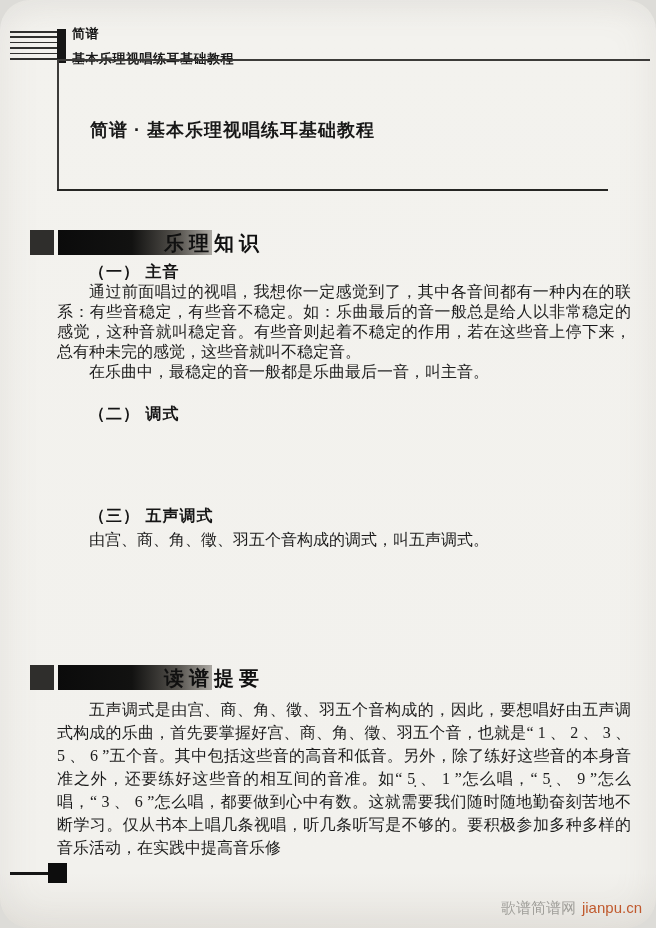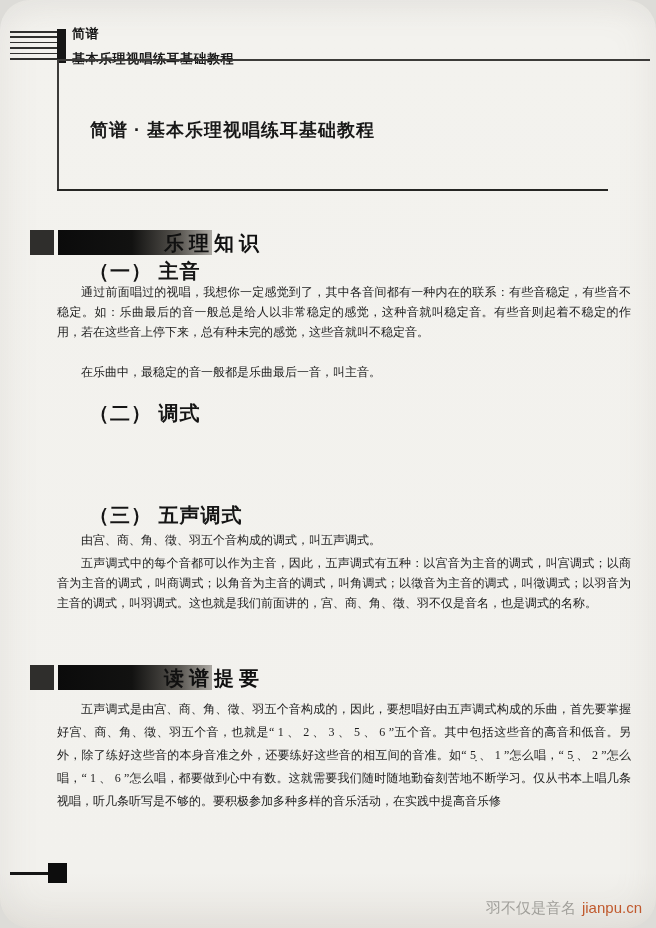--- a/index.html
+++ b/index.html
@@ -32,23 +32,23 @@
   
   .secmark{position:absolute;left:30px;height:26px;width:300px;}
   .secmark .sq{position:absolute;left:0;top:0;width:24px;height:25px;background:#2f2e2c;}
   .secmark .grad{position:absolute;left:28px;top:0;width:154px;height:25px;
     background:linear-gradient(90deg,#0b0b0b 0%,#121211 48%,#57544f 78%,#aba8a2 100%);}
   .secmark .sectitle{position:absolute;left:98px;top:1px;
     font-family:"Liberation Sans","DejaVu Sans",sans-serif;font-weight:bold;font-size:20px;line-height:24px;
     letter-spacing:5px;color:#101010;white-space:nowrap;margin-left:36px;}
   
   .subh{position:absolute;left:89px;margin:0;font-family:"Liberation Sans","DejaVu Sans",sans-serif;
-    font-weight:bold;font-size:20px;line-height:19px;color:#151515;letter-spacing:1px;white-space:nowrap;}
+    font-weight:bold;font-size:16px;line-height:19px;color:#151515;letter-spacing:1px;white-space:nowrap;}
   .para{position:absolute;left:57px;width:574px;margin:0;
-    font-size:12px;line-height:20px;text-align:justify;text-indent:2em;
+    font-size:16px;line-height:20px;text-align:justify;text-indent:2em;
     color:#1c1c1c;letter-spacing:0;}
   .para-loose{line-height:23px;}
   
   .footer-line{position:absolute;left:10px;top:872px;width:42px;height:2.5px;background:#151515;}
   .footer-square{position:absolute;left:48px;top:863px;width:19px;height:20px;background:#0d0d0d;}
   .watermark{position:absolute;right:14px;top:899px;font-size:15px;
     font-family:"Liberation Sans","DejaVu Sans",sans-serif;white-space:nowrap;}
   .wm-site{color:#a09f9a;}
   .wm-domain{color:#c05a2e;margin-left:6px;}
 </style>
@@ -74,29 +74,28 @@
   </div>
 
   <h2 class="subh" style="top:262px">（一） 主音</h2>
   <p class="para" style="top:282px">通过前面唱过的视唱，我想你一定感觉到了，其中各音间都有一种内在的联系：有些音稳定，有些音不稳定。如：乐曲最后的音一般总是给人以非常稳定的感觉，这种音就叫稳定音。有些音则起着不稳定的作用，若在这些音上停下来，总有种未完的感觉，这些音就叫不稳定音。</p>
   <p class="para" style="top:362px">在乐曲中，最稳定的音一般都是乐曲最后一音，叫主音。</p>
 
   <h2 class="subh" style="top:404px">（二） 调式</h2>
 
   <h2 class="subh" style="top:506px">（三） 五声调式</h2>
   <p class="para" style="top:530px">由宫、商、角、徵、羽五个音构成的调式，叫五声调式。</p>
-  <p class="para" style="top:553px">五声调式中的每个音都可以作为主音，因此，五声调式有五种：以宫音为主音的调式，叫宫调式；以商音为主音的调式，叫商调式；以角音为主音的调式，叫角调式；以徵音为主音的调式，叫徵调式；以羽音为主音的调式，叫羽调式。这也就是我们前面讲的，宫、商、角、徵、羽不仅是音名，也是调式的名称。</p>
 
   <div class="secmark" style="top:665px">
     <span class="sq"></span>
     <span class="grad"></span>
     <span class="sectitle">读谱提要</span>
   </div>
-  <p class="para para-loose" style="top:698px">五声调式是由宫、商、角、徵、羽五个音构成的，因此，要想唱好由五声调式构成的乐曲，首先要掌握好宫、商、角、徵、羽五个音，也就是“ 1 、 2 、 3 、 5 、 6 ”五个音。其中包括这些音的高音和低音。另外，除了练好这些音的本身音准之外，还要练好这些音的相互间的音准。如“ 5̣ 、 1 ”怎么唱，“ 5̣ 、 2 ”怎么唱，“ 1 、 6 ”怎么唱，都要做到心中有数。这就需要我们随时随地勤奋刻苦地不断学习。仅从书本上唱几条视唱，听几条听写是不够的。要积极参加多种多样的音乐活动，在实践中提高音乐修</p>
+  <p class="para para-loose" style="top:698px">五声调式是由宫、商、角、徵、羽五个音构成的，因此，要想唱好由五声调式构成的乐曲，首先要掌握好宫、商、角、徵、羽五个音，也就是“ 1 、 2 、 3 、 5 、 6 ”五个音。其中包括这些音的高音和低音。另外，除了练好这些音的本身音准之外，还要练好这些音的相互间的音准。如“ 5̣ 、 1 ”怎么唱，“ 5̣ 、 9 ”怎么唱，“ 3 、 6 ”怎么唱，都要做到心中有数。这就需要我们随时随地勤奋刻苦地不断学习。仅从书本上唱几条视唱，听几条听写是不够的。要积极参加多种多样的音乐活动，在实践中提高音乐修</p>
 
   <div class="footer-line"></div>
   <div class="footer-square"></div>
 
   <div class="watermark">
-    <span class="wm-site">羽不仅是音名</span><span class="wm-domain">jianpu.cn</span>
+    <span class="wm-site">歌谱简谱网</span><span class="wm-domain">jianpu.cn</span>
   </div>
 
 </div>
 
 </body></html>

